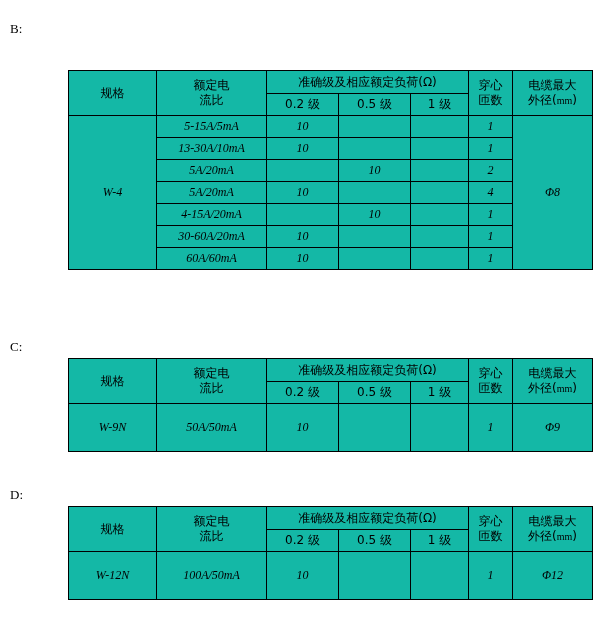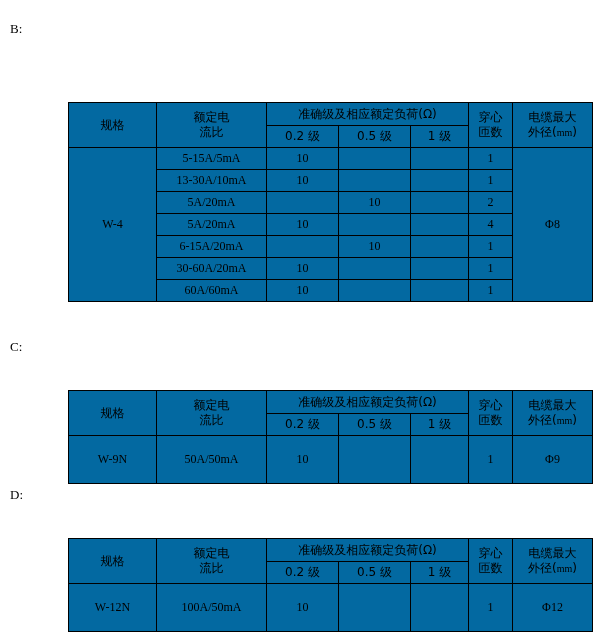--- a/index.html
+++ b/index.html
@@ -31,38 +31,38 @@
     left: 10px;
     font-size: 13px;
     font-family: "Liberation Serif", serif;
     line-height: 1;
   }
   table.spec {
     border-collapse: collapse;
     table-layout: fixed;
     font-family: "Liberation Sans", sans-serif;
     font-size: 12px;
-    background: #0369a1;
-    margin-top: 32px;
+    background: #14b8a6;
   }
   table.spec td, table.spec th {
     border: 1px solid #000;
     text-align: center;
     vertical-align: middle;
     padding: 0;
     font-weight: normal;
   }
   .hdr {
     font-family: "DejaVu Sans", sans-serif;
     font-size: 12px;
     line-height: 1.25;
   }
   .cell-num {
     font-family: "Liberation Serif", serif;
     font-size: 12px;
+    font-style: italic;
   }
   .small-unit {
     font-size: 10px;
     font-family: Liberation Serif, serif;
   }
   .tbl-wrap {
     position: absolute;
   }
   
   col.c0 { width: 88px; }
@@ -142,21 +142,21 @@
             <td class="cell-num">2</td>
           </tr>
           <tr class="datarow">
             <td class="cell-num">5A/20mA</td>
             <td class="cell-num">10</td>
             <td class="cell-num"></td>
             <td class="cell-num"></td>
             <td class="cell-num">4</td>
           </tr>
           <tr class="datarow">
-            <td class="cell-num">6-15A/20mA</td>
+            <td class="cell-num">4-15A/20mA</td>
             <td class="cell-num"></td>
             <td class="cell-num">10</td>
             <td class="cell-num"></td>
             <td class="cell-num">1</td>
           </tr>
           <tr class="datarow">
             <td class="cell-num">30-60A/20mA</td>
             <td class="cell-num">10</td>
             <td class="cell-num"></td>
             <td class="cell-num"></td>

